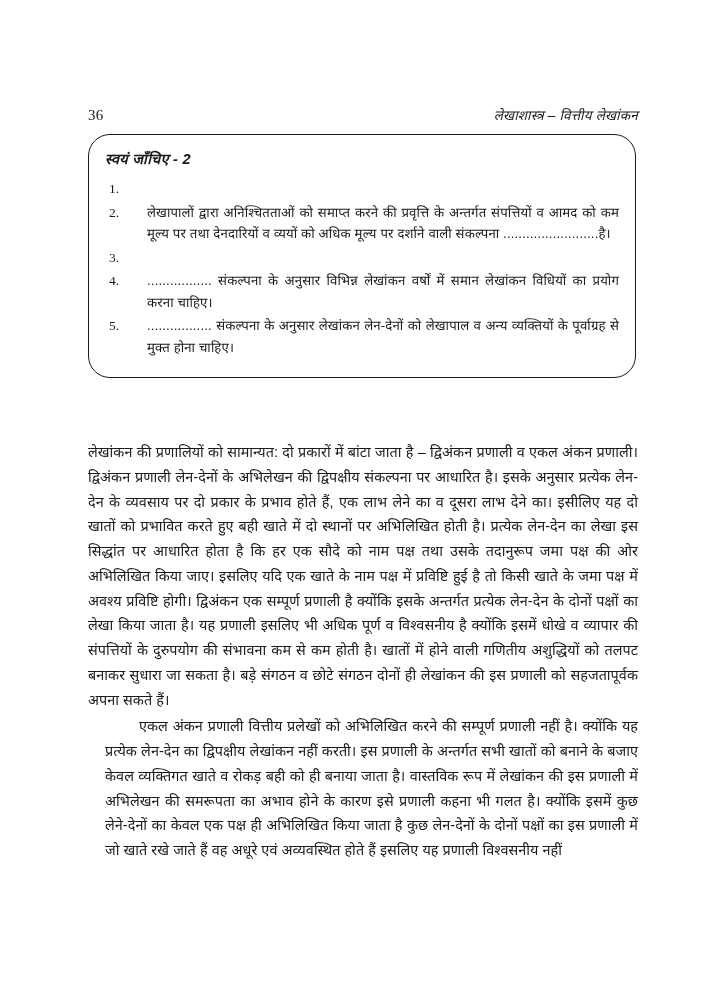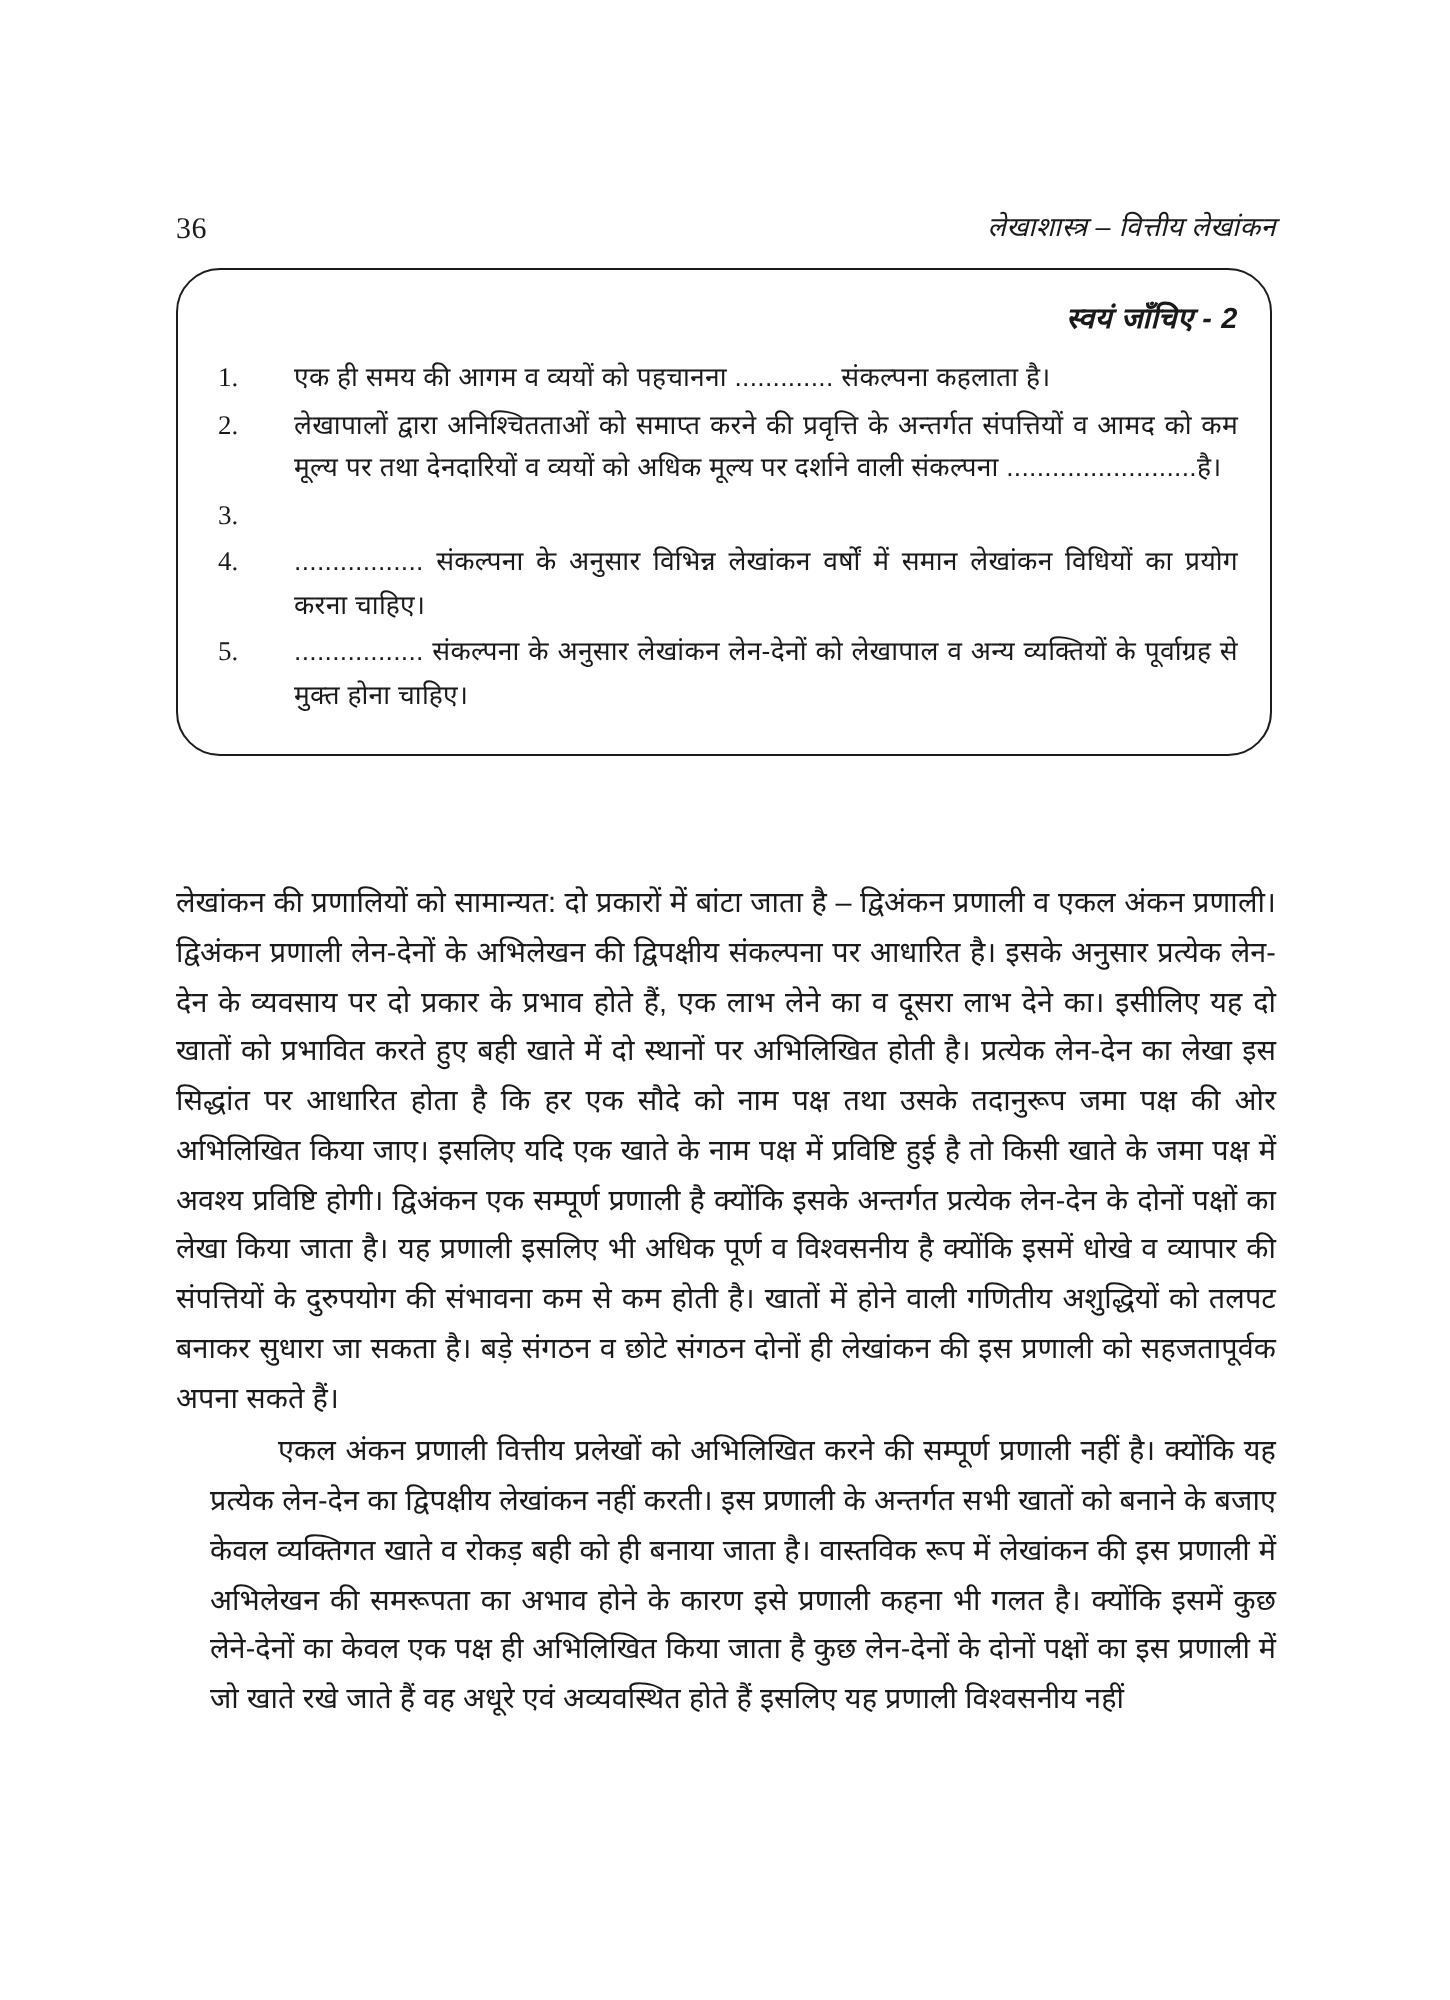--- a/index.html
+++ b/index.html
@@ -23,21 +23,21 @@
   }
 
   
   .runhead {
     position: absolute;
     left: 88px;
     top: 106px;
     width: 550px;
     display: flex;
     justify-content: space-between;
-    align-items: flex-start;
+    align-items: flex-end;
     font-size: 14.5px;
     line-height: 1.2;
   }
   .runhead .folio {
     font-family: "Liberation Serif", "DejaVu Serif", serif;
     font-size: 15px;
     letter-spacing: 0.2px;
   }
   .runhead .title {
     font-family: "Liberation Sans", "DejaVu Sans", sans-serif;
@@ -52,21 +52,21 @@
     left: 88px;
     top: 134px;
     width: 548px;
     min-height: 244px;
     border: 1.3px solid #1b1b1b;
     border-radius: 22px;
     box-sizing: border-box;
     padding: 10px 16px 12px 16px;
   }
   .panel-title {
-    text-align: right;
+    text-align: left;
     font-style: italic;
     font-weight: bold;
     font-size: 14.5px;
     font-family: "Liberation Sans", "DejaVu Sans", sans-serif;
     margin: 3px 0 10px 0;
     letter-spacing: 0.3px;
   }
   .panel-instr {
     font-style: italic;
     font-size: 13px;
@@ -141,21 +141,20 @@
   <div class="runhead">
     <span class="folio">36</span>
     <span class="title">लेखाशास्त्र – वित्तीय लेखांकन</span>
   </div>
 
   <div class="checkbox-panel">
     <div class="panel-title">स्वयं जाँचिए - 2</div>
     <ol class="fillins">
       <li>
         <span class="num">1.</span>
-        <span class="txt">एक ही समय की आगम व व्ययों को पहचानना ............. संकल्पना कहलाता है।</span>
       </li>
       <li>
         <span class="num">2.</span>
         <span class="txt">लेखापालों द्वारा अनिश्चितताओं को समाप्त करने की प्रवृत्ति के अन्तर्गत संपत्तियों व आमद को कम मूल्य पर तथा देनदारियों व व्ययों को अधिक मूल्य पर दर्शाने वाली संकल्पना .........................है।</span>
       </li>
       <li>
         <span class="num">3.</span>
       </li>
       <li>
         <span class="num">4.</span>

